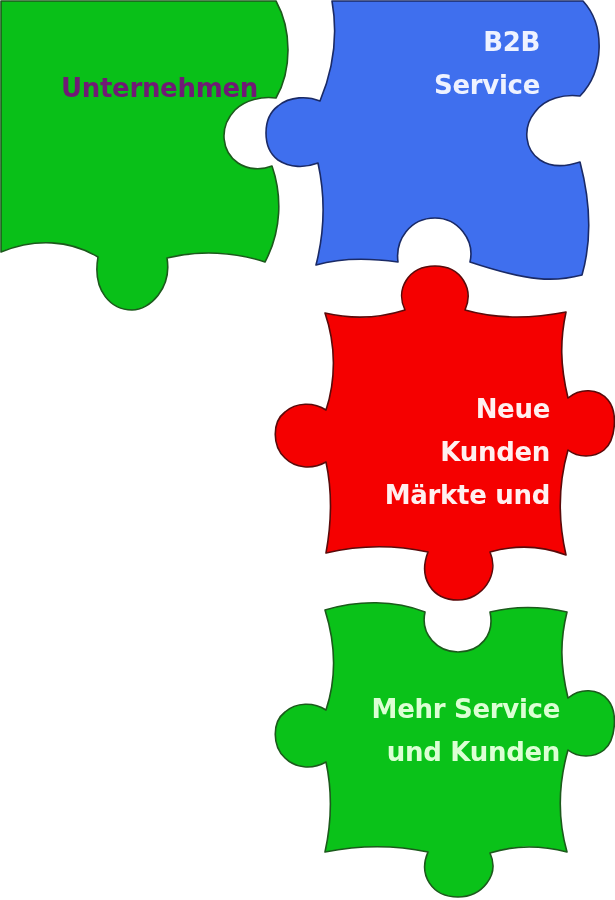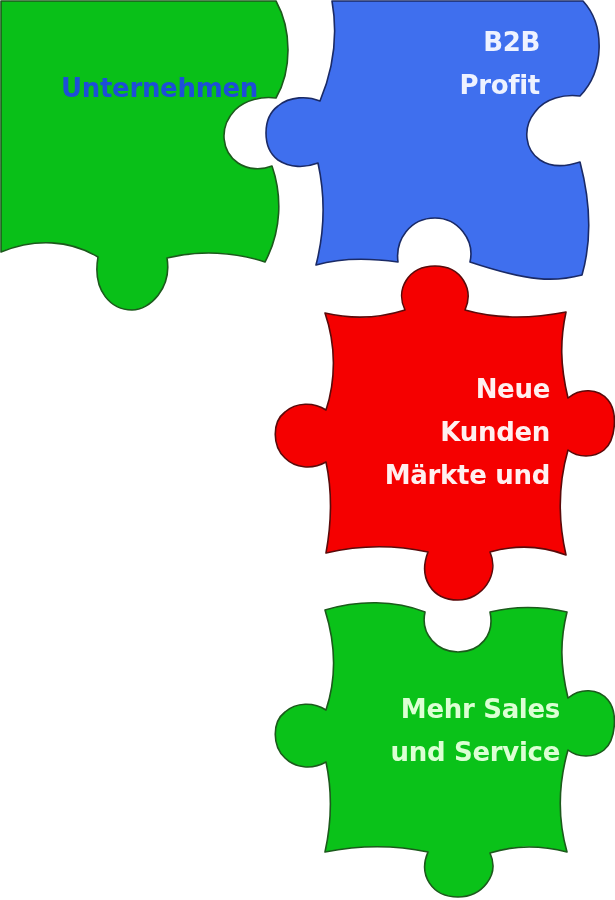--- a/index.html
+++ b/index.html
@@ -110,33 +110,33 @@
              C 395 845, 360 845, 325 852
              C 332 820, 332 790, 326 762
              C 312 770, 295 768, 285 758
              C 272 746, 272 722, 285 712
              C 296 702, 314 702, 326 710
              C 336 680, 336 645, 325 610
              Z" fill="#0ac219" stroke="#1c5a1c"></path>
   </svg>
 
   
-  <div class="label l0" style="left: 18px; top: 67px; width: 240px; color: #1d4ed8;">
+  <div class="label l0" style="left: 18px; top: 67px; width: 240px; color: #701a75;">
     <span>Unternehmen</span>
     <span style="height:43px;"></span>
   </div>
 
   <div class="label l1" style="left: 350px; top: 21px; width: 190px; color: rgb(238, 242, 255);">
     <span>B2B</span>
-    <span>Profit</span>
+    <span>Service</span>
   </div>
 
-  <div class="label l2" style="left: 340px; top: 368px; width: 210px; color: rgb(255, 240, 240);">
+  <div class="label l2" style="left: 340px; top: 388px; width: 210px; color: rgb(255, 240, 240);">
     <span>Neue</span>
     <span>Kunden</span>
     <span>Märkte und</span>
   </div>
 
   <div class="label l3" style="left: 330px; top: 688px; width: 230px; color: rgb(220, 255, 212);">
-    <span>Mehr Sales</span>
-    <span>und Service</span>
+    <span>Mehr Service</span>
+    <span>und Kunden</span>
   </div>
 </div>
 
 </body></html>

